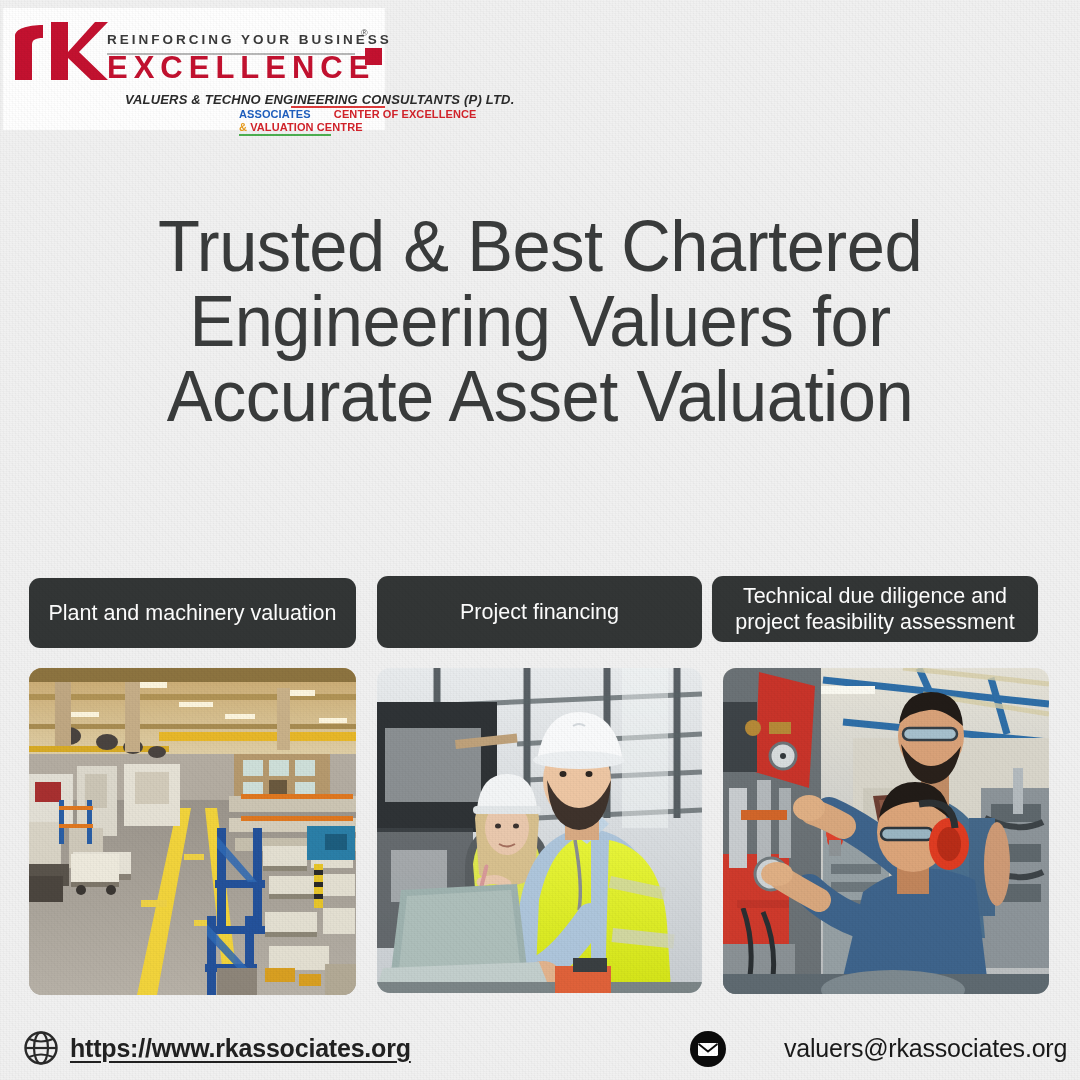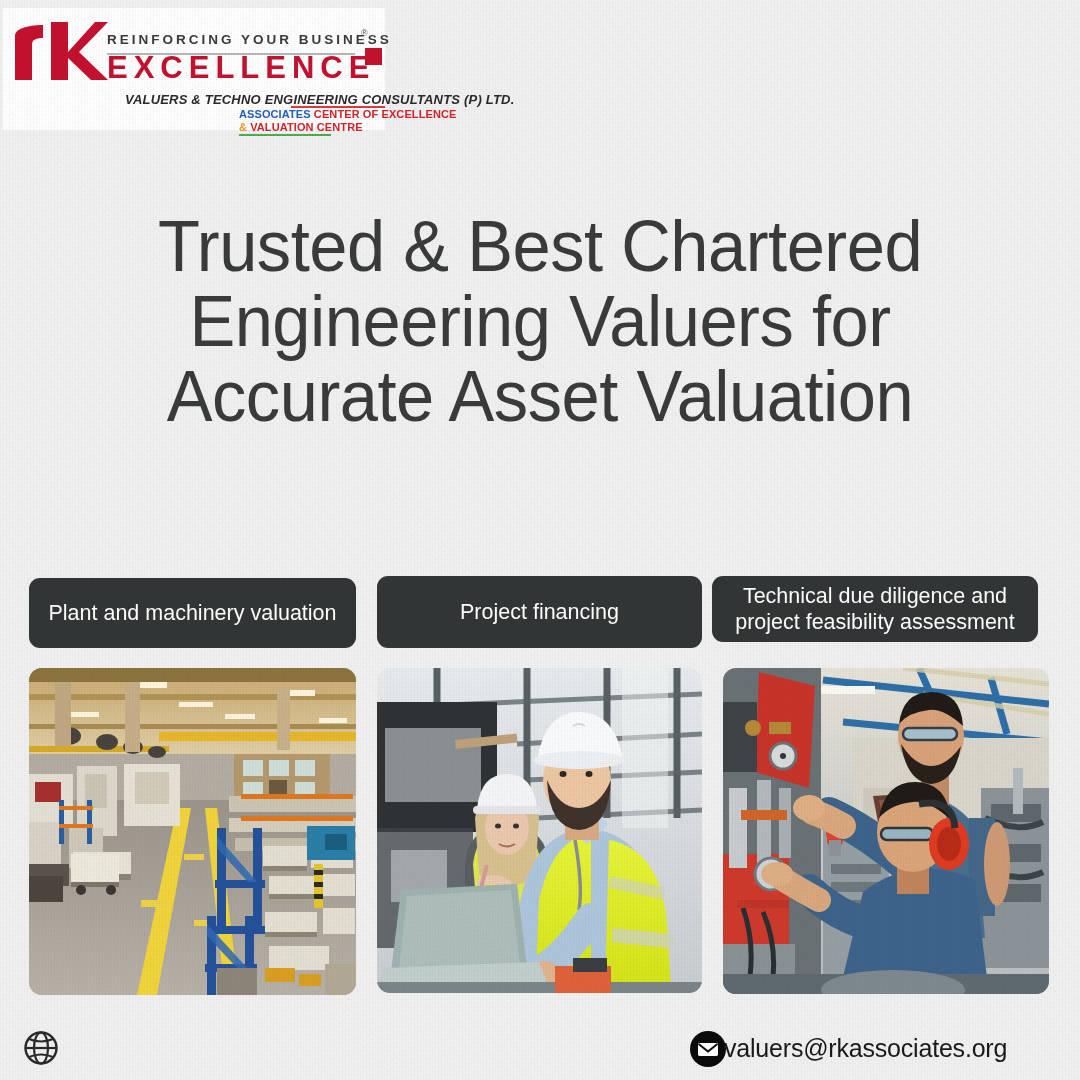--- a/index.html
+++ b/index.html
@@ -73,21 +73,21 @@
     margin-left:36px;
   }
   .coe-block{
     position:absolute; left:236px; top:98px;
     width:146px;
   }
   .coe-top-rule{ height:2px; background:#e03a3a; margin-left:52px; }
   .coe-l1{ font-size:11px; font-weight:700; letter-spacing:.1px; white-space:nowrap; line-height:13px; }
   .coe-l2{ font-size:11px; font-weight:700; letter-spacing:.1px; white-space:nowrap; line-height:13px; }
   .c-blue{ color:#1f5fbf; }
-  .c-red{ color:#d4232b; }
+  .c-red{ color:#d4232b;margin-left:20px; }
   .c-orange{ color:#e89c1c; }
   .c-dark{ color:#d4232b; }
   .coe-bot-rule{ height:2px; background:#4caf50; width:92px; }
 
   
   .headline{
     position:absolute;
     left:0; right:0; top:208px;
     text-align:center;
     color:#3a3c3c;
@@ -138,21 +138,21 @@
   .f-url{
     position:absolute; left:70px; top:1034px;
     font-size:25px; font-weight:700; color:#222;
     text-decoration:underline;
     text-underline-offset:4px;
     letter-spacing:-0.2px;
     white-space:nowrap;
   }
   .fi-mail{ position:absolute; left:690px; top:1031px; width:36px; height:36px; }
   .f-mail{
-    position:absolute; left:724px; top:1034px;
+    position:absolute; left:784px; top:1034px;
     font-size:25px; font-weight:400; color:#1a1a1a;
     letter-spacing:-0.2px;
     white-space:nowrap;
   }
 </style>
 </head>
 <body>
 
 <div class="logo-box">
   <div class="logo-inner">
@@ -573,20 +573,21 @@
 <div class="footer">
 
   <svg class="fi-web" viewBox="0 0 38 38">
     <circle cx="19" cy="19" r="15.5" fill="none" stroke="#2a2a2a" stroke-width="2.4"></circle>
     <ellipse cx="19" cy="19" rx="7" ry="15.5" fill="none" stroke="#2a2a2a" stroke-width="2.2"></ellipse>
     <line x1="3.5" y1="19" x2="34.5" y2="19" stroke="#2a2a2a" stroke-width="2.2"></line>
     <path d="M7 10 q12 5 24 0" fill="none" stroke="#2a2a2a" stroke-width="2"></path>
     <path d="M7 28 q12 -5 24 0" fill="none" stroke="#2a2a2a" stroke-width="2"></path>
   </svg>
 
+  <a class="f-url" href="#">https://www.rkassociates.org</a>
 
   <svg class="fi-mail" viewBox="0 0 36 36">
     <circle cx="18" cy="18" r="18" fill="#0b0b0b"></circle>
     <rect x="8" y="12" width="20" height="13" rx="1.4" fill="#ffffff"></rect>
     <path d="M8.6 13 L18 20.5 L27.4 13" fill="none" stroke="#0b0b0b" stroke-width="1.9"></path>
   </svg>
 
   <span class="f-mail">valuers@rkassociates.org</span>
 
 </div>

